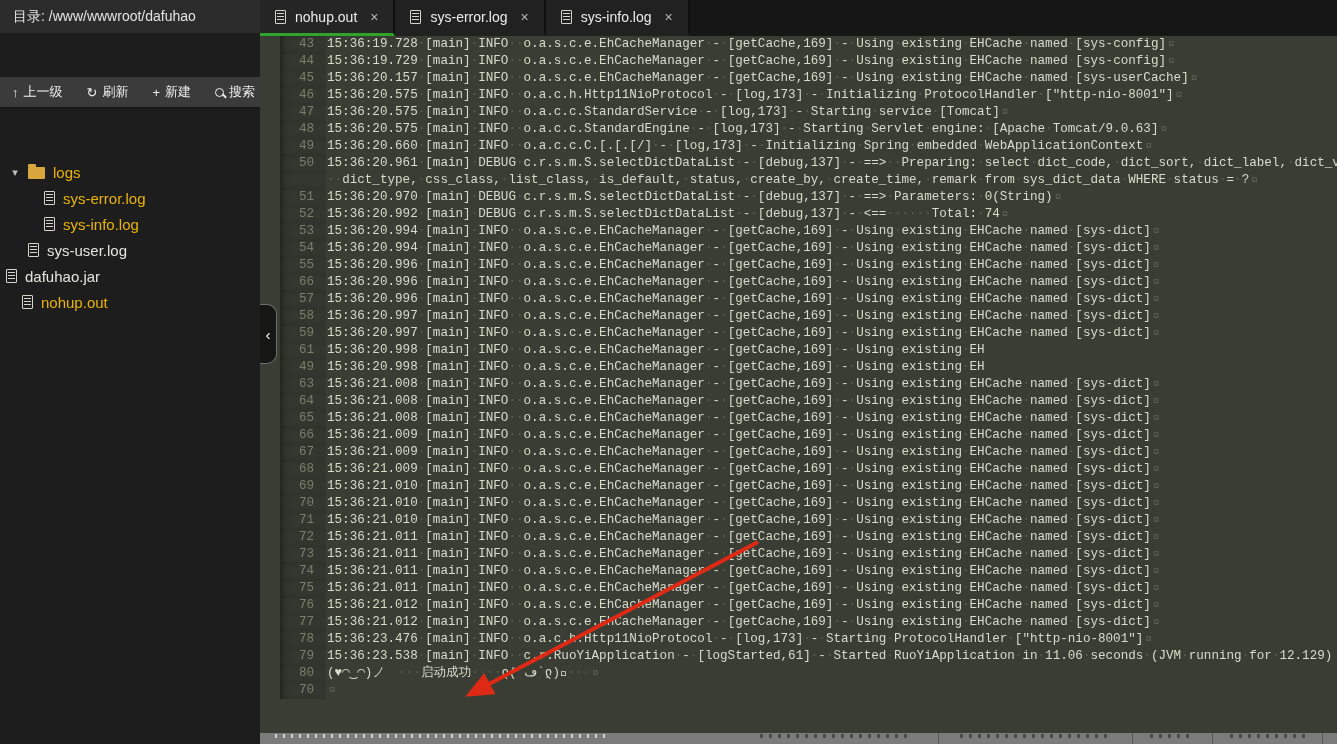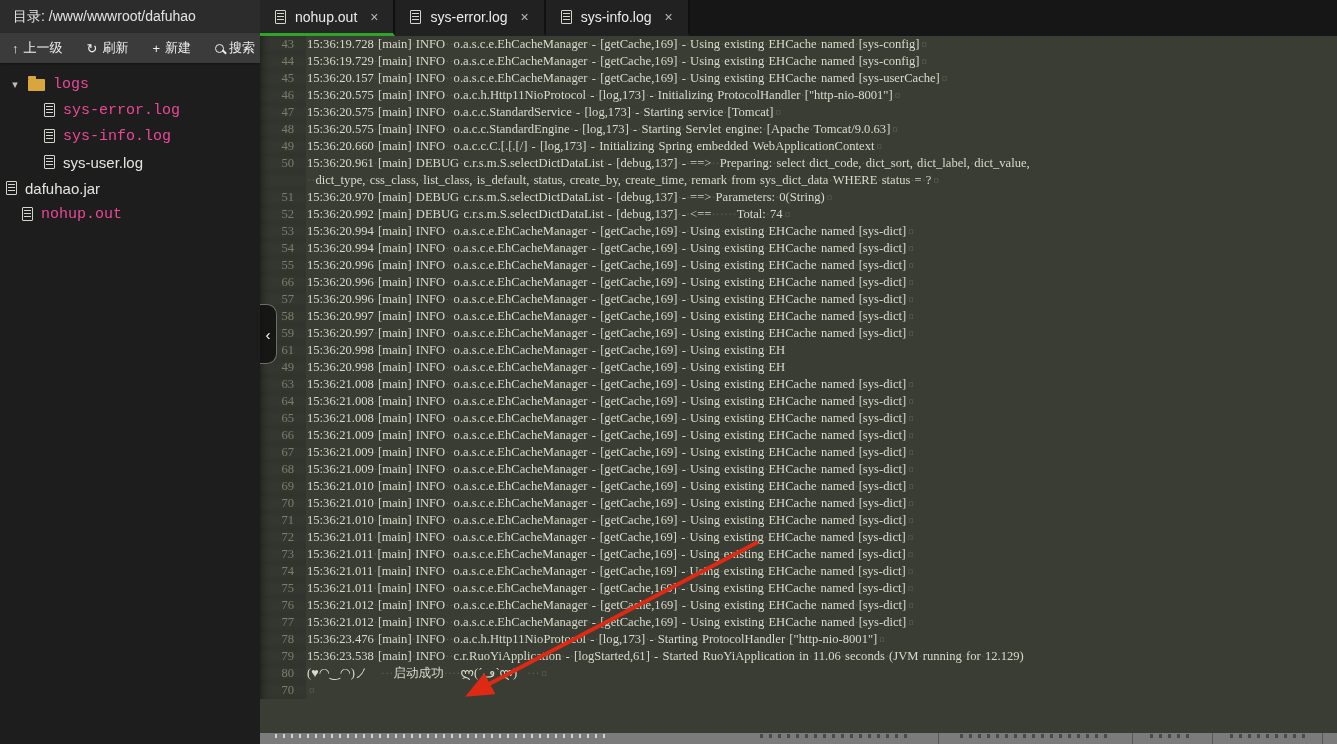--- a/index.html
+++ b/index.html
@@ -2,37 +2,37 @@
 <html><head>
 <meta charset="utf-8">
 <style>
   * { margin:0; padding:0; box-sizing:border-box; }
   html,body { background:#111; }
   #app { position:relative; width:1337px; height:744px; overflow:hidden;
          font-family:"Liberation Sans", sans-serif; background:#3a3d33; }
 
   
   #left-col { position:absolute; left:0; top:0; width:260px; height:744px;
-              background:#1d1d1d; display:flex; flex-direction:column; }
+              background:#1d1d1d; display:flex; flex-direction:column;gap:44px; }
   #dirbar { height:33px; background:#2c2c2c; color:#e3e3e3; font-size:14px;
             display:flex; align-items:center; padding-left:13px; flex:none; }
   #toolbar { height:30px; background:#3b3b3b; display:flex; align-items:center;
              padding:0 12px; gap:24px; flex:none; box-shadow:0 1px 2px rgba(0,0,0,.4); }
   .tbtn { display:flex; align-items:center; gap:5px; color:#f0f0f0; font-size:13px;
           cursor:pointer; white-space:nowrap; }
   .ticon { font-size:13px; color:#eee; }
   .mag { width:9px; height:9px; border:1.5px solid #eee; border-radius:50%;
          position:relative; display:inline-block; }
   .mag::after { content:''; position:absolute; width:5px; height:1.5px; background:#eee;
                 transform:rotate(45deg); right:-4px; bottom:-1px; }
   #tree { padding-top:8px; flex:1; overflow:hidden; }
   .trow { height:26px; display:flex; align-items:center; gap:8px; font-size:15px;
           cursor:pointer; }
   .caret { color:#bdbdbd; font-size:11px; width:10px; text-align:center; flex:none; }
-  .gold { color:#ec4899;font-family:Liberation Mono, monospace; }
+  .gold { color:#eab308; }
   .white { color:#e4e4df; }
   .folder-ic { width:17px; height:12px; background:#d9a63e; border-radius:1px;
                position:relative; flex:none; margin-top:2px; }
   .folder-ic::before { content:''; position:absolute; top:-3px; left:0; width:8px;
                        height:3px; background:#d9a63e; border-radius:1px 1px 0 0; }
   .file-ic { width:11px; height:14px; border:1px solid #d5d5cd; border-radius:1px;
              flex:none; background-image:repeating-linear-gradient(#d5d5cd 0 1px, transparent 1px 3px);
              background-size:7px 9px; background-position:1px 2px; background-repeat:no-repeat; }
 
   
@@ -42,21 +42,21 @@
   .tab { height:36px; display:flex; align-items:center; gap:9px; padding:0 15px;
          background:#212121; border-right:2px solid #101010;
          border-bottom:3px solid transparent; cursor:pointer; }
   .tab.active { background:#252525; border-bottom:3px solid #2fa32a; }
   .tab-label { color:#ececec; font-size:14px; }
   .tab-close { color:#b8b8b8; font-size:14px; padding-left:4px; cursor:pointer; }
 
   #editor { position:relative; height:697px; background:#3a3d33; overflow:hidden; flex:none; }
   #lines { position:absolute; inset:0; }
   .row { display:flex; height:17px; line-height:17px; overflow:hidden;
-         font-family:Liberation Serif, serif; font-size:12.6px; }
+         font-family:Liberation Mono, monospace; font-size:12.6px;margin-left:20px; }
   .ln { width:46px; flex:none; text-align:right; padding-right:12px; color:#7b7e6b;
         background:#34372f; box-shadow:inset 6px 0 8px -5px rgba(0,0,0,.55); }
   .code { flex:1; white-space:pre; overflow:hidden; color:#d9dbcb; padding-left:1px; }
   .ws { color:rgba(215,218,195,.20); }
   .eol { color:#62655a; font-size:11px; padding-left:2px; }
   .eol.pil { color:#9a9d6a; font-size:12px; }
 
   #collapse-handle { position:absolute; left:0; top:268px; width:17px; height:60px;
                      background:rgba(18,18,18,.88); border:1px solid #6d6d6d; border-left:none;
                      border-radius:0 10px 10px 0; display:flex; align-items:center;
@@ -106,21 +106,21 @@
           <span class="gold">logs</span>
         </div>
         <div class="trow" style="padding-left: 44px;">
           <span class="file-ic"></span>
           <span class="gold">sys-error.log</span>
         </div>
         <div class="trow" style="padding-left: 44px;">
           <span class="file-ic"></span>
           <span class="gold">sys-info.log</span>
         </div>
-        <div class="trow" style="padding-left: 44px; align-items: center;">
+        <div class="trow" style="padding-left: 28px; align-items: center;">
           <span class="file-ic"></span>
           <span class="white">sys-user.log</span>
         </div>
         <div class="trow" style="padding-left: 6px;">
           <span class="file-ic"></span>
           <span class="white">dafuhao.jar</span>
         </div>
         <div class="trow" style="padding-left: 22px;">
           <span class="file-ic"></span>
           <span class="gold">nohup.out</span>

